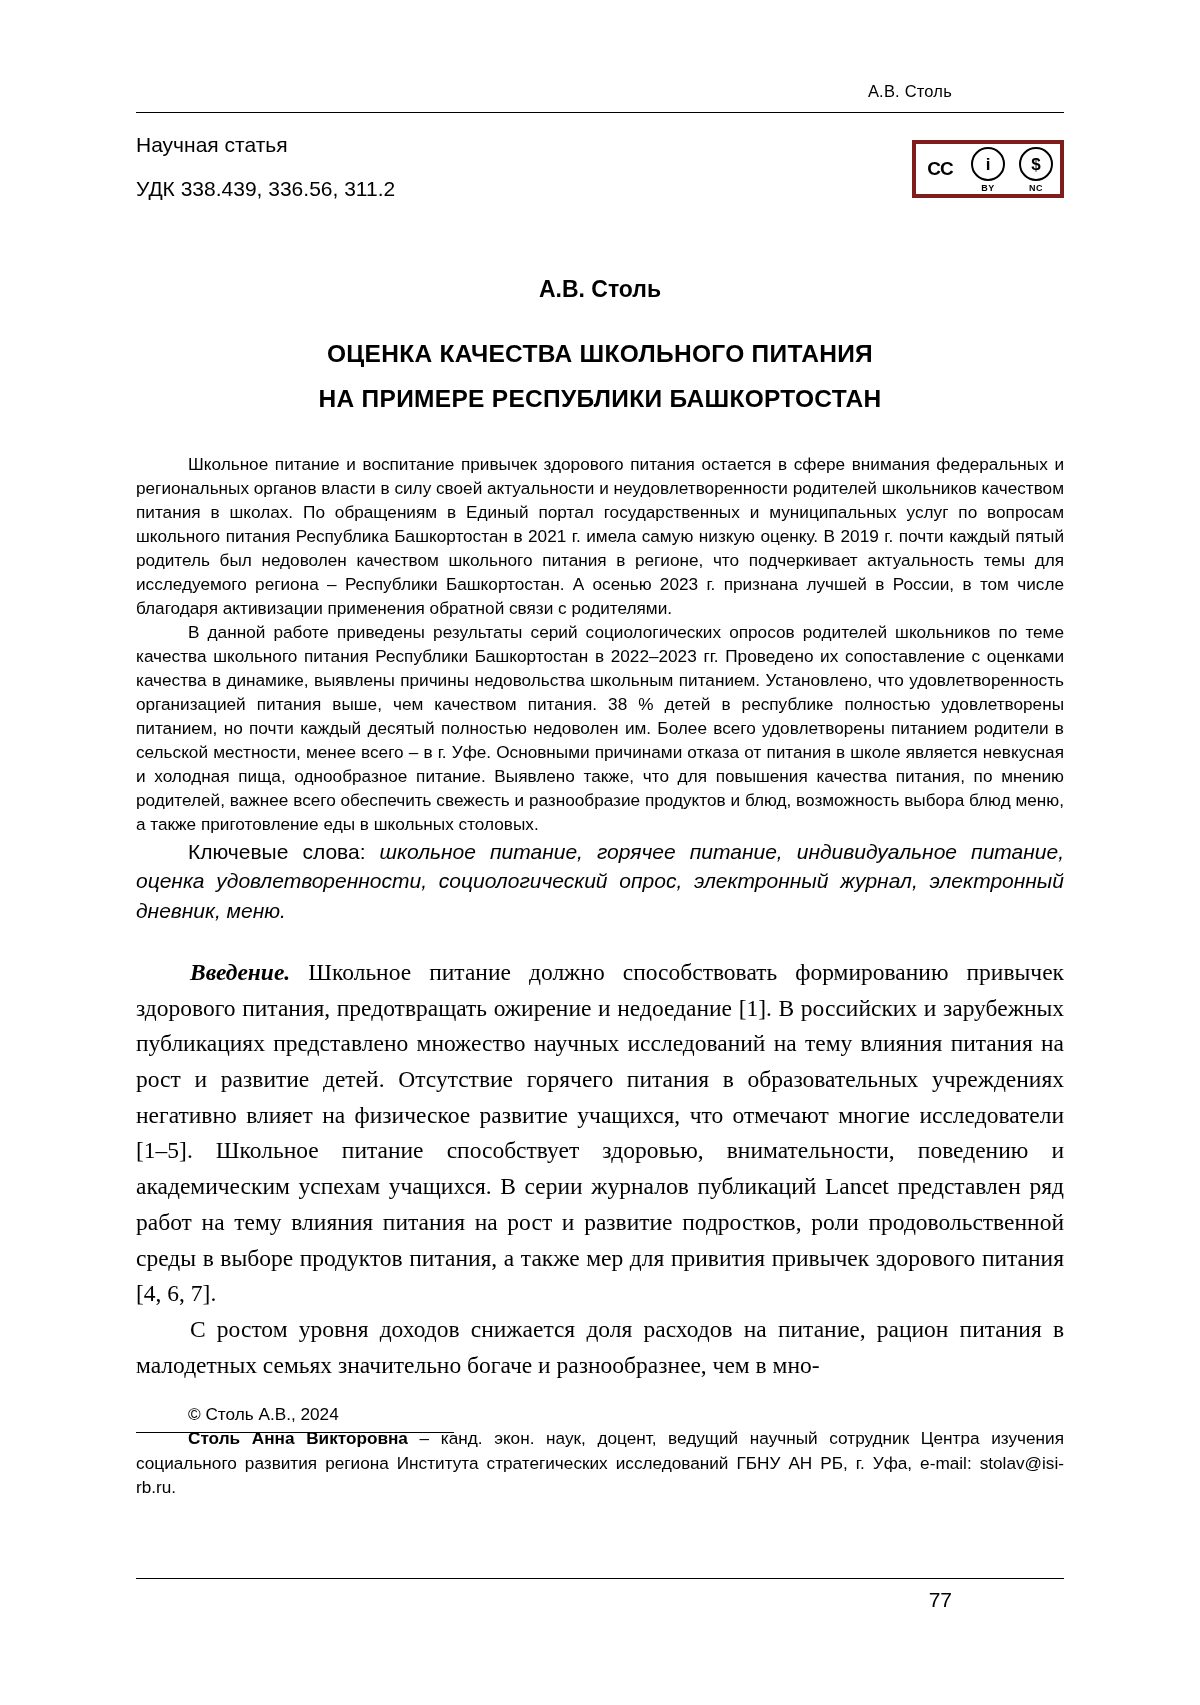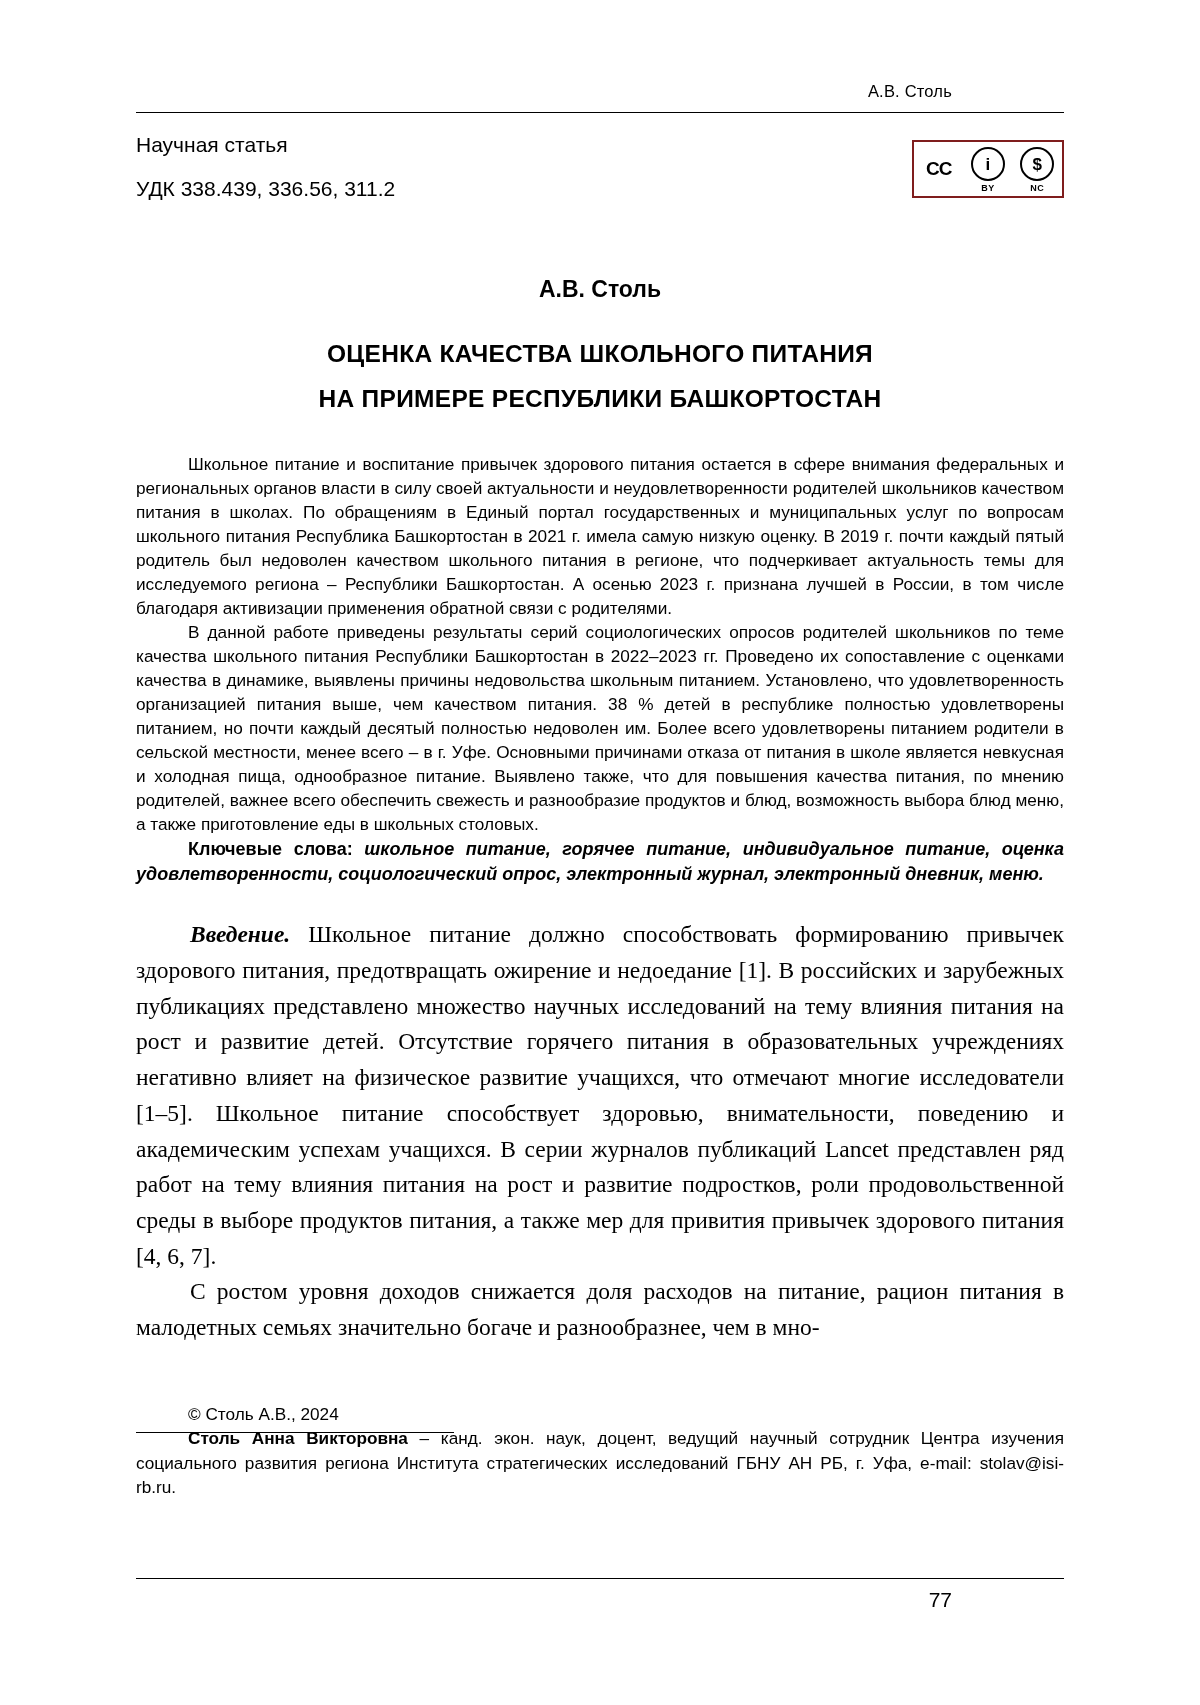--- a/index.html
+++ b/index.html
@@ -55,21 +55,21 @@
     font-size: 21px;
     line-height: 1.42;
   }
   .meta .line1 { margin-bottom: 14px; }
   .cc-badge {
     position: absolute;
     right: 0;
     top: 10px;
     width: 152px;
     height: 58px;
-    border: 2px solid #7f1d1d;
+    border: 4px solid #7f1d1d;
     background: #fff;
     box-sizing: border-box;
     display: flex;
     align-items: stretch;
   }
   .cc-badge .cell {
     flex: 1 1 0;
     display: flex;
     flex-direction: column;
     align-items: center;
@@ -126,25 +126,24 @@
     line-height: 1.395;
     text-align: justify;
     text-justify: inter-word;
   }
   .abstract p {
     margin: 0;
     text-indent: 52px;
   }
   .keywords {
     font-family: "Liberation Sans", sans-serif;
-    font-size: 18px;
+    font-size: 21px;
     line-height: 1.395;
     text-align: justify;
     text-indent: 52px;
-    font-weight: bold;
   }
   .keywords .kw-label { font-style: normal; }
   .keywords .kw-list { font-style: italic; }
   .body-text {
     margin-top: 30px;
     font-family: "Liberation Serif", serif;
     font-size: 23.5px;
     line-height: 1.52;
     text-align: justify;
     text-justify: inter-word;

